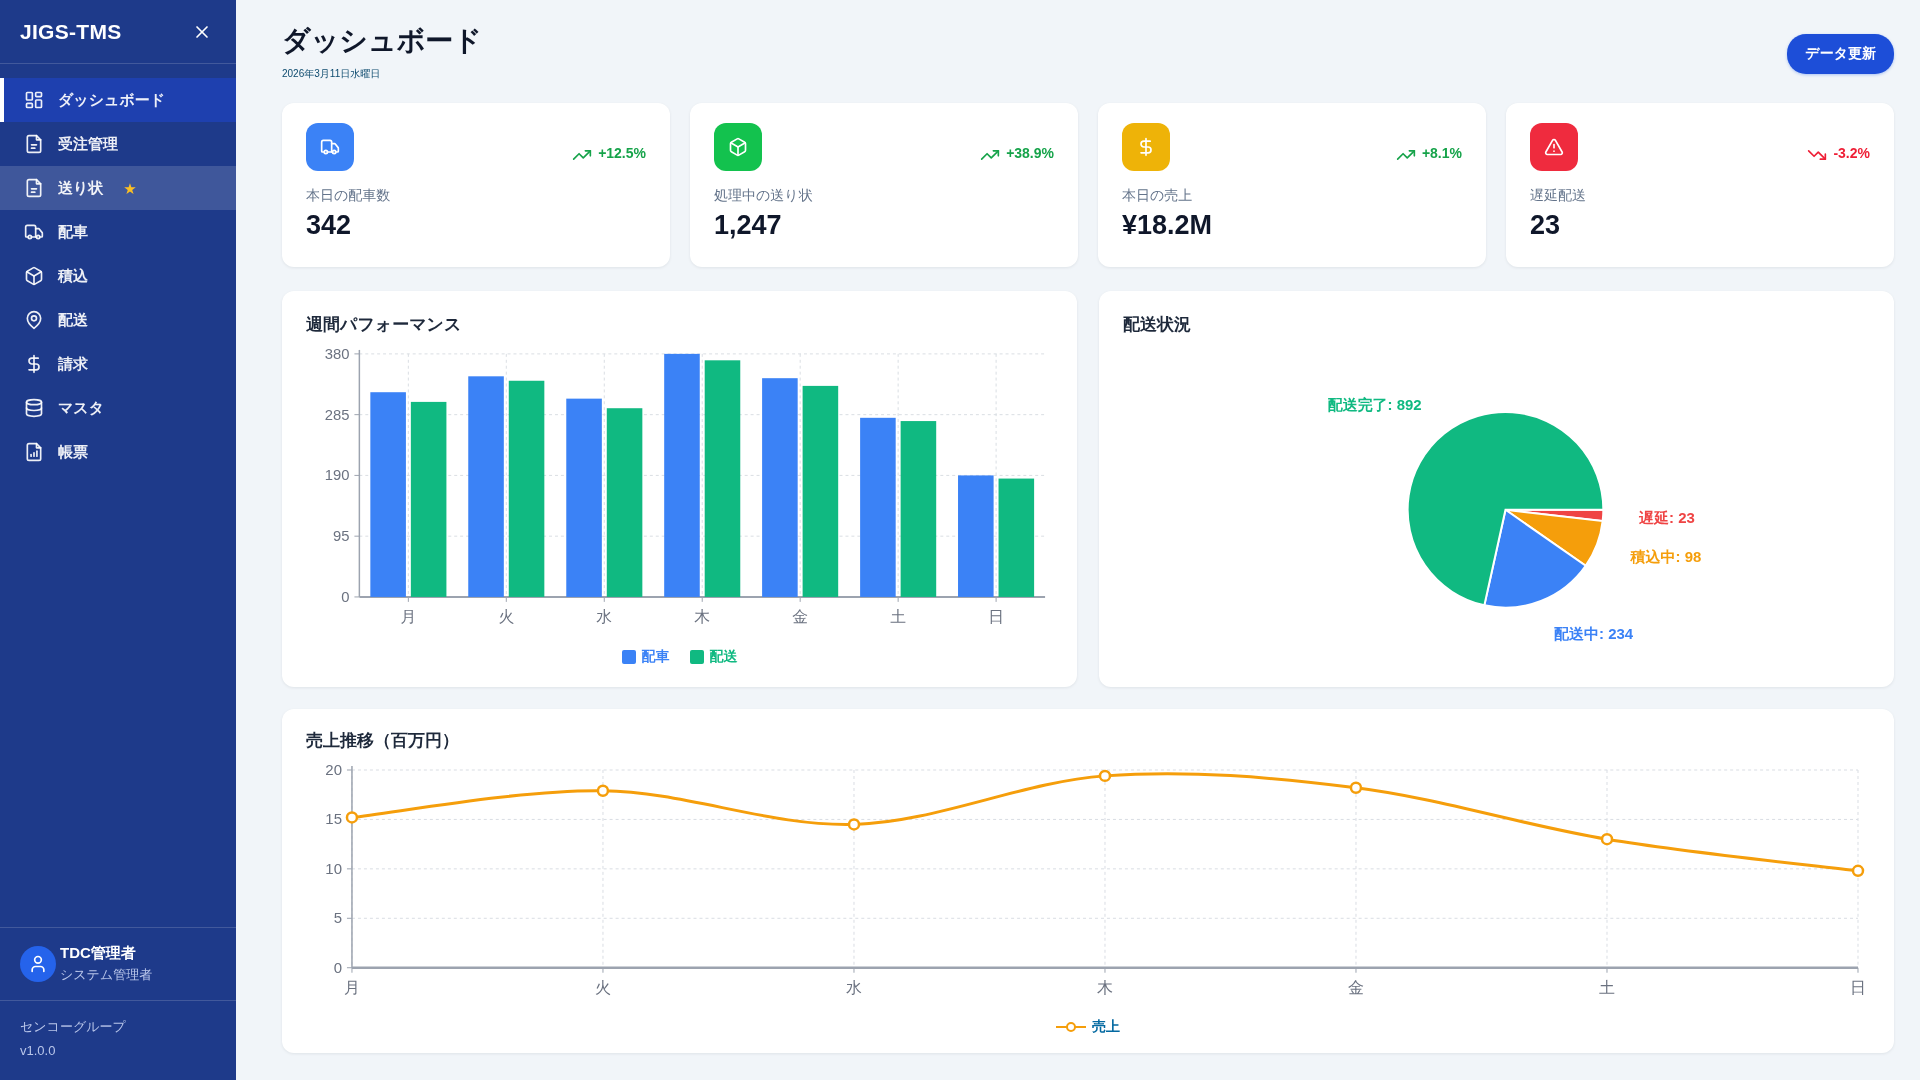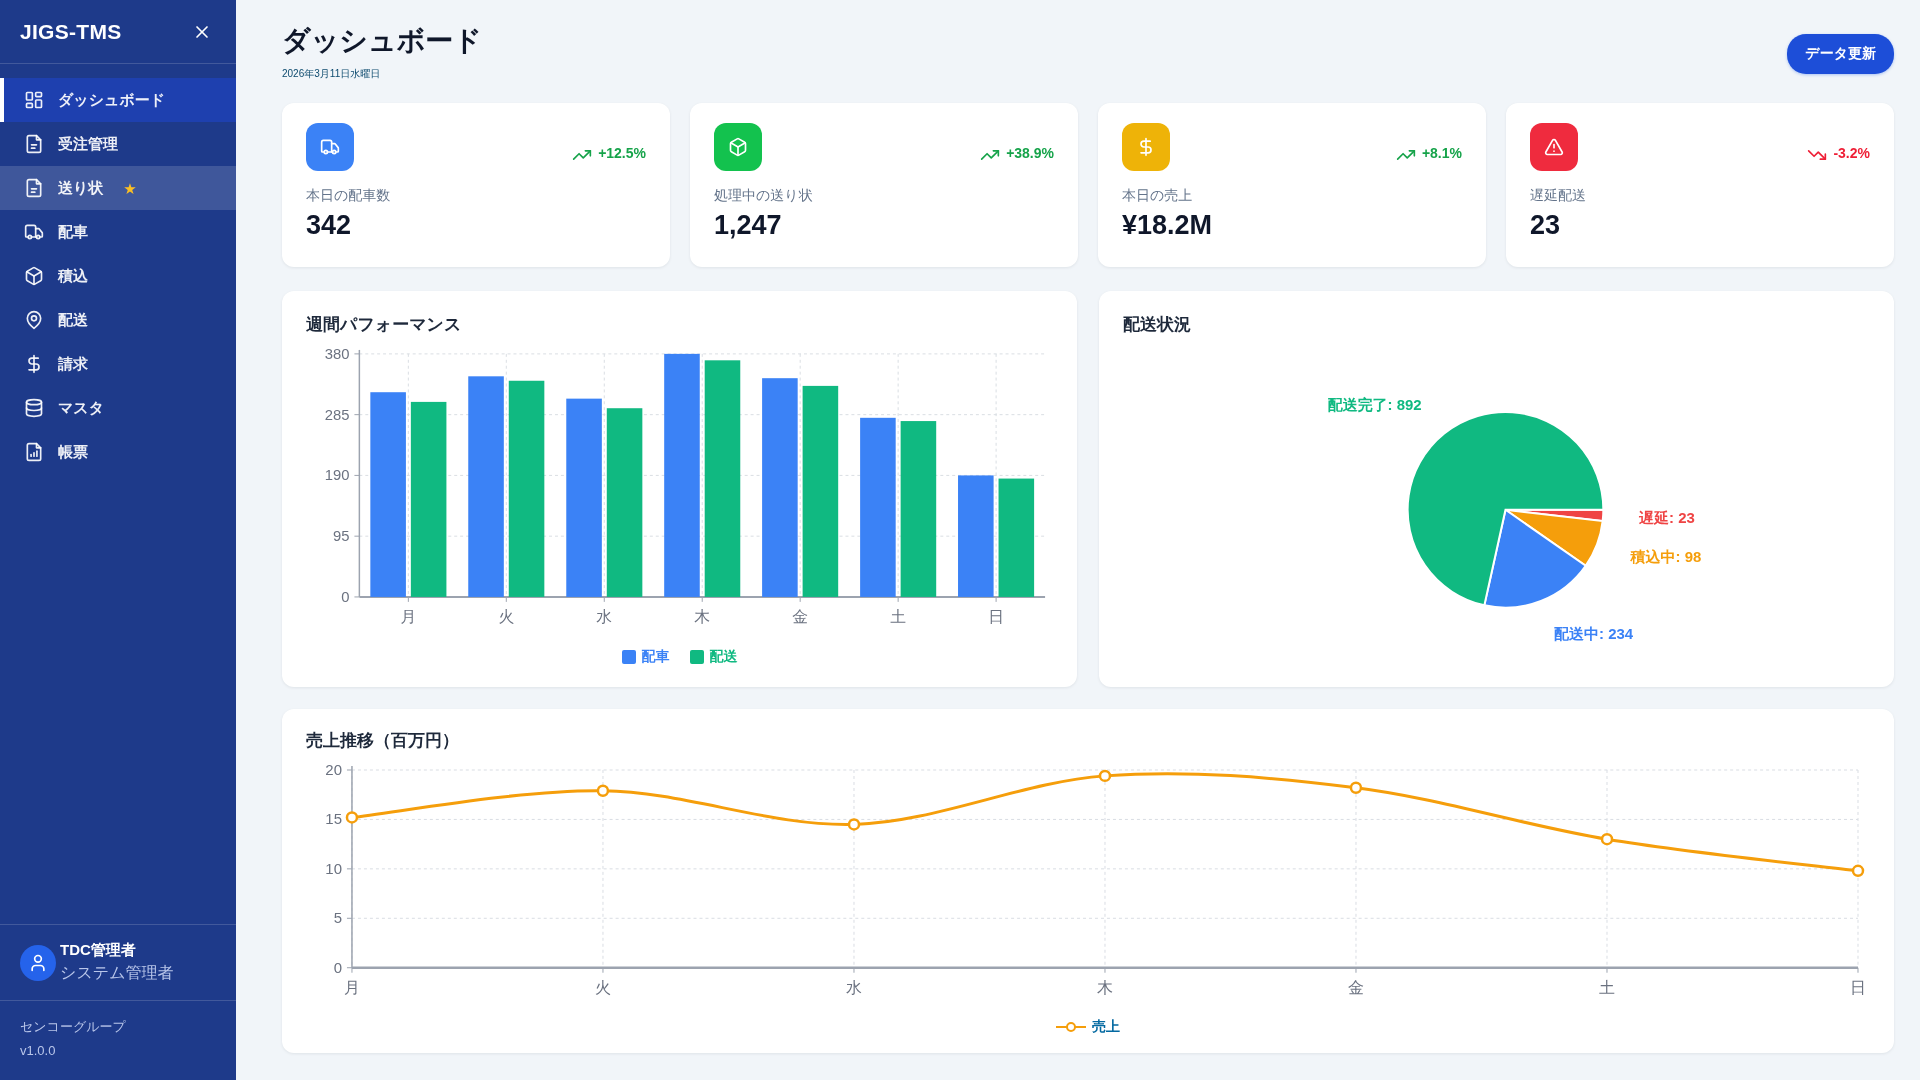--- a/index.html
+++ b/index.html
@@ -20,21 +20,21 @@
   .nav-item.active{background:#1e40af;border-left:4px solid #ffffff;}
   .nav-item.hl{background:rgba(255,255,255,0.15);}
   .nav-ic{display:flex;width:20px;height:20px;flex:0 0 20px;}
   .nav-ic svg{width:20px;height:20px;}
   .star{color:#fbbf24;font-size:15px;margin-left:6px;line-height:1;}
   .sb-spacer{flex:1 1 auto;}
   .sb-user{border-top:1px solid rgba(255,255,255,0.16);padding:16px 20px;display:flex;gap:4px;align-items:center;}
   .avatar{width:36px;height:36px;border-radius:50%;background:#2563eb;display:flex;align-items:center;justify-content:center;}
   .avatar svg{width:18px;height:18px;}
   .u-name{font-size:15px;font-weight:700;}
-  .u-role{font-size:16px;color:#b9c6ea;margin-top:3px;}
+  .u-role{font-size:13px;color:#b9c6ea;margin-top:3px;}
   .sb-foot{border-top:1px solid rgba(255,255,255,0.16);padding:14px 20px 18px;font-size:13px;color:#b9c6ea;line-height:1.8;}
 
   
   .main{margin-left:256px;width:1664px;height:1080px;padding:22px 26px;background:#f1f5f9;}
   .hdr{display:flex;justify-content:space-between;align-items:flex-start;}
   .pg-title{font-size:28px;font-weight:800;margin:0;color:#0f172a;}
   .pg-date{font-size:10px;color:#0c4a6e;margin-top:7px;}
   .btn-refresh{margin-top:12px;background:#1d4ed8;color:#fff;border:none;border-radius:19px;
     padding:11px 18px;font-size:14px;font-weight:700;cursor:pointer;font-family:inherit;
     box-shadow:0 1px 3px rgba(37,99,235,0.35);}

